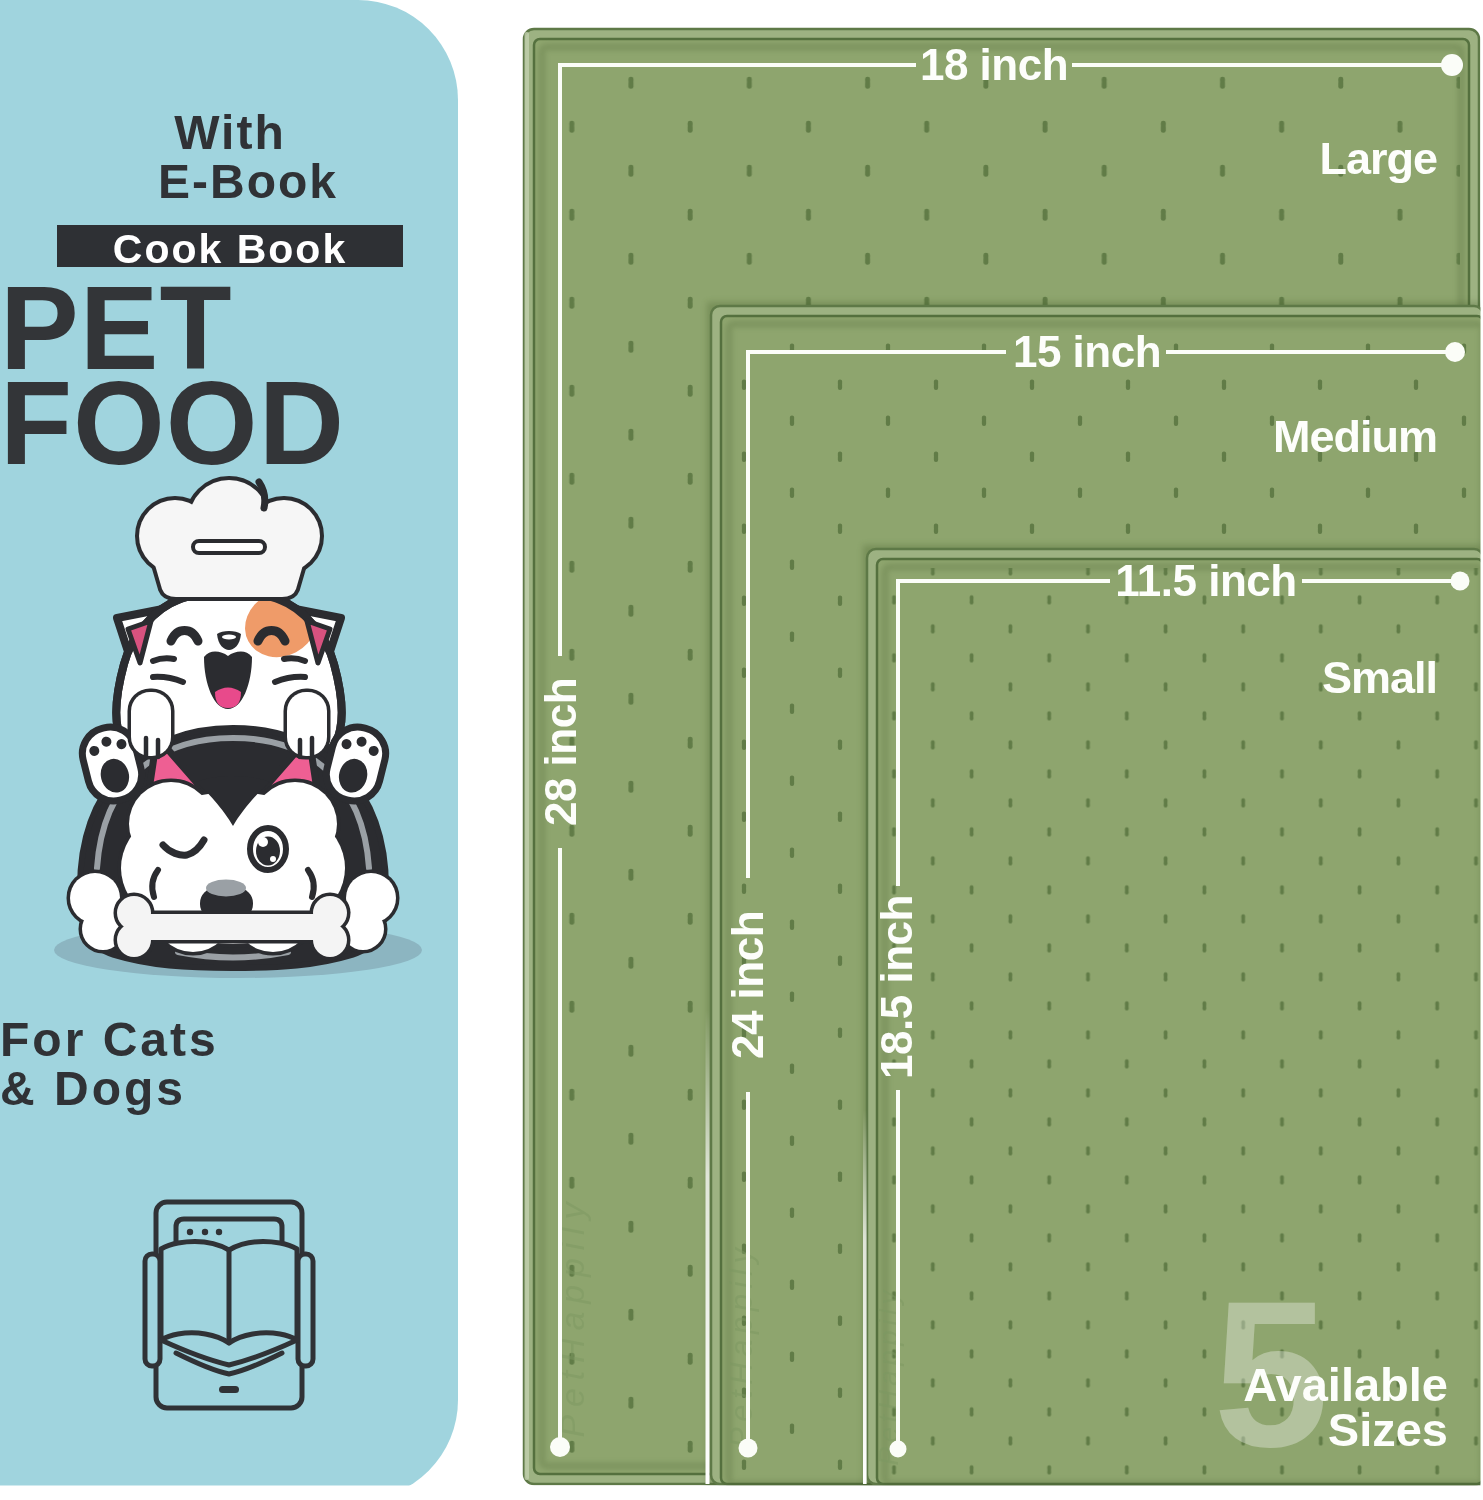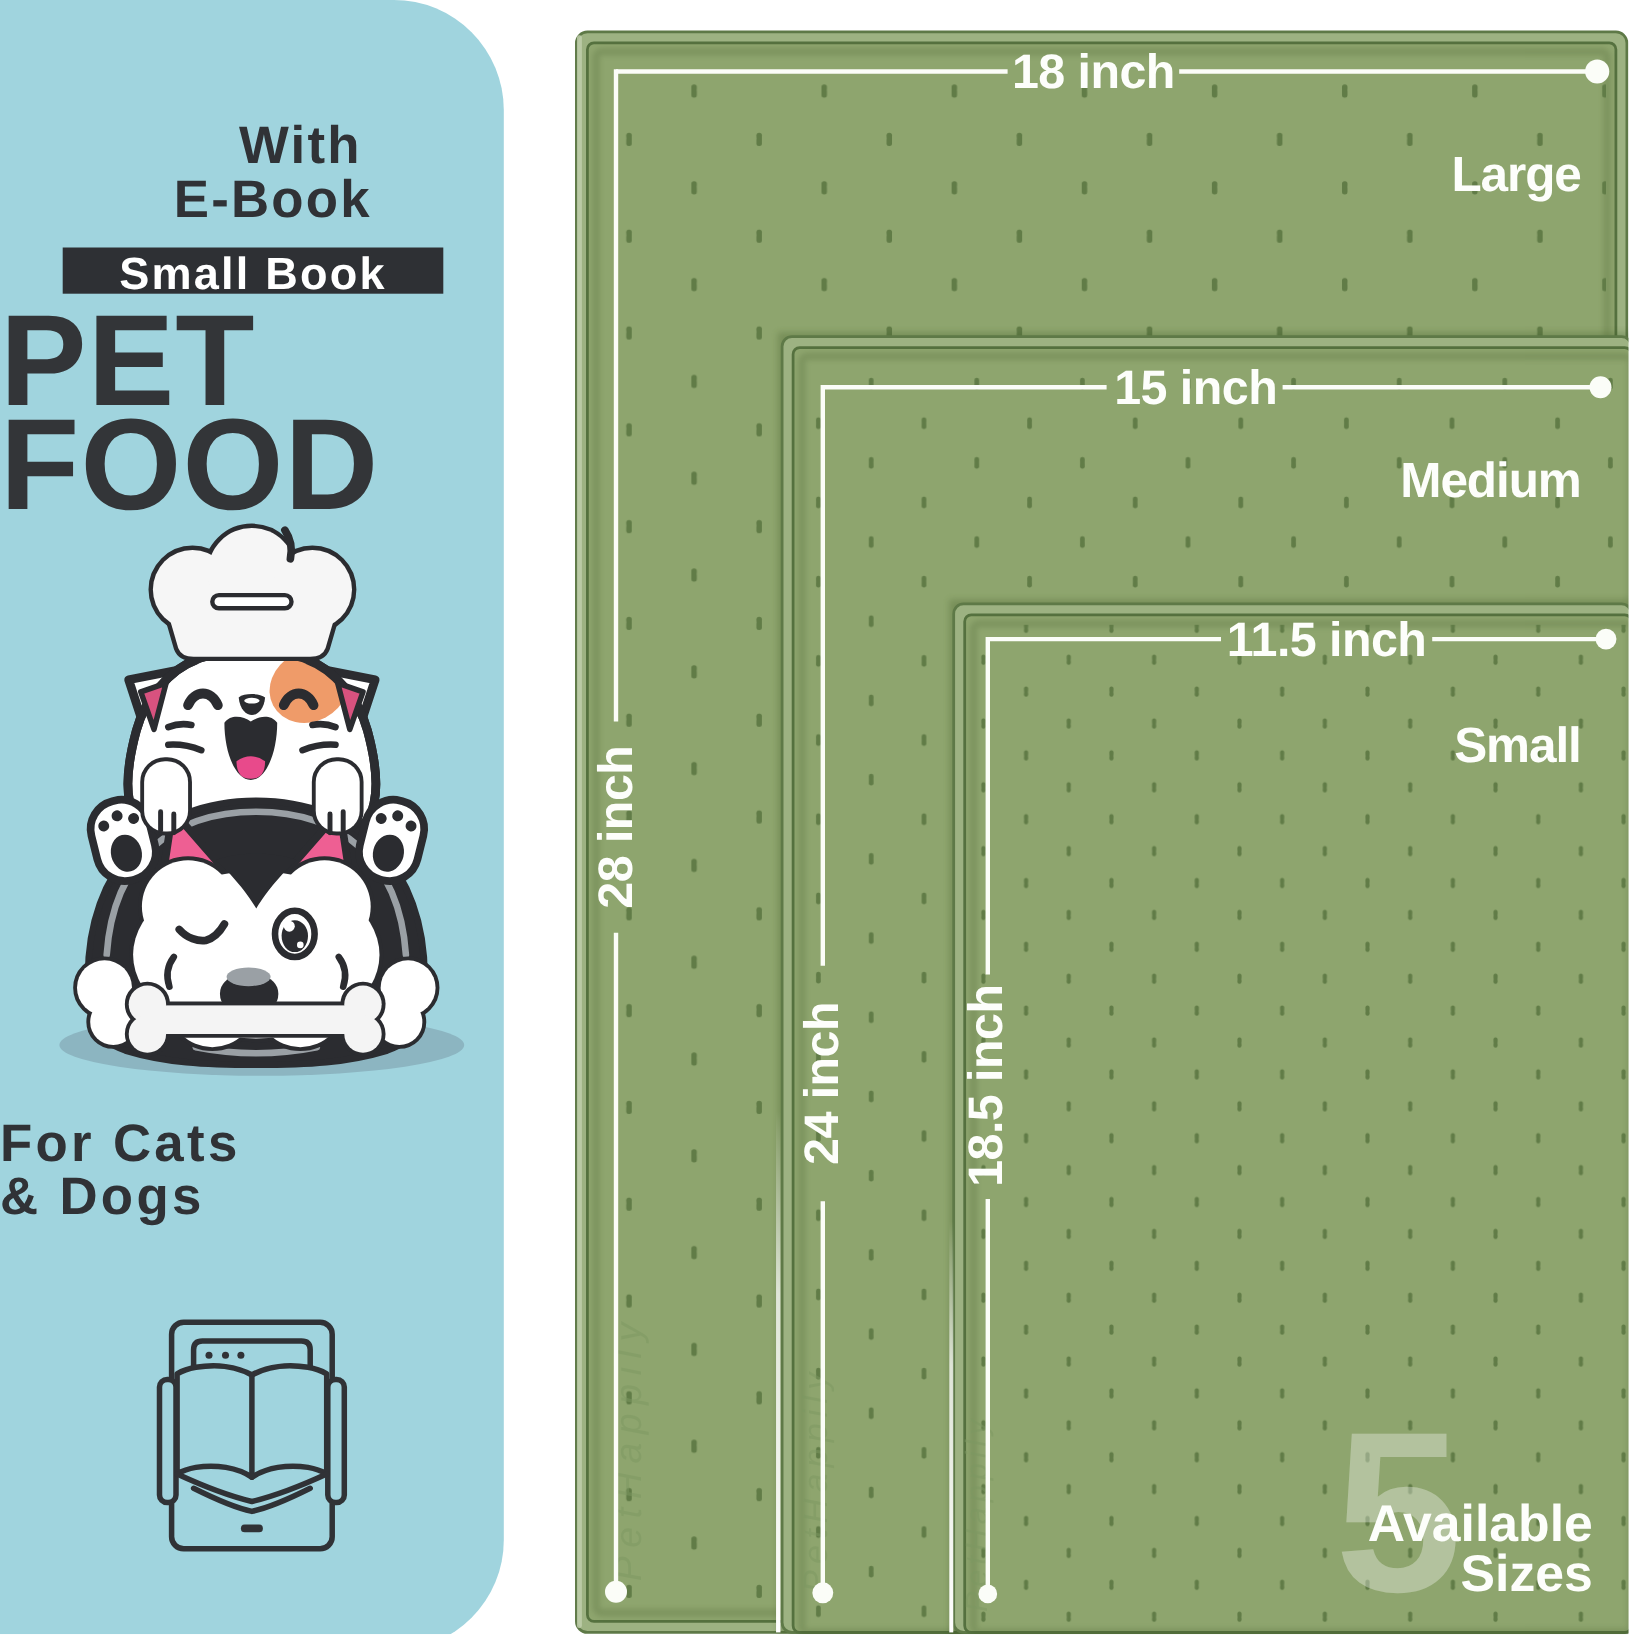--- a/index.html
+++ b/index.html
@@ -5,27 +5,27 @@
   html,body{margin:0;padding:0;background:#ffffff;}
   body{width:1483px;height:1500px;position:relative;overflow:hidden;
        font-family:"Liberation Sans", sans-serif;}
   .abs{position:absolute;}
 </style>
 </head>
 <body>
 
 <div class="abs" style="left:0;top:0;width:458px;height:1500px;background:#a0d4de;border-radius:0 100px 100px 0;"></div>
 
-<div class="abs" style="left:0;top:108px;width:460px;text-align:center;font-size:48px;font-weight:bold;color:#303236;line-height:49px;letter-spacing:2px;padding-left:43px;">With</div>
+<div class="abs" style="left:0;top:108px;width:460px;text-align:center;font-size:48px;font-weight:bold;color:#303236;line-height:49px;letter-spacing:2px;">With</div>
 
 <div class="abs" style="left:18px;top:157px;width:460px;text-align:center;font-size:48px;font-weight:bold;color:#303236;line-height:49px;letter-spacing:2px;">E-Book</div>
 
 <div class="abs" style="left:57px;top:225px;width:346px;height:42px;background:#2e3034;"></div>
 
-<div class="abs" style="left:57px;top:228px;width:346px;text-align:center;font-size:41px;font-weight:bold;color:#ffffff;line-height:42px;letter-spacing:2px;">Small Book</div>
+<div class="abs" style="left:57px;top:228px;width:346px;text-align:center;font-size:41px;font-weight:bold;color:#ffffff;line-height:42px;letter-spacing:2px;">Cook Book</div>
 
 <div class="abs" style="left:0;top:281px;width:460px;text-align:left;font-size:118px;font-weight:bold;color:#333538;line-height:95px;letter-spacing:1px;">PET<br>FOOD</div>
 
 <svg class="abs" style="left:0;top:460px;" width="458" height="580" viewBox="0 460 458 580">
 <defs>
   <clipPath id="headclip">
         <path d="M 178,600 C 156,608 132,634 124,664 C 118,686 114,712 118,730 C 124,762 168,780 229,780 C 290,780 334,762 340,730 C 344,712 340,686 334,664 C 326,634 302,608 280,600 C 264,591 194,591 178,600 Z"></path>
       </clipPath>
 </defs>
 <g id="illu" stroke-linecap="round" stroke-linejoin="round">

